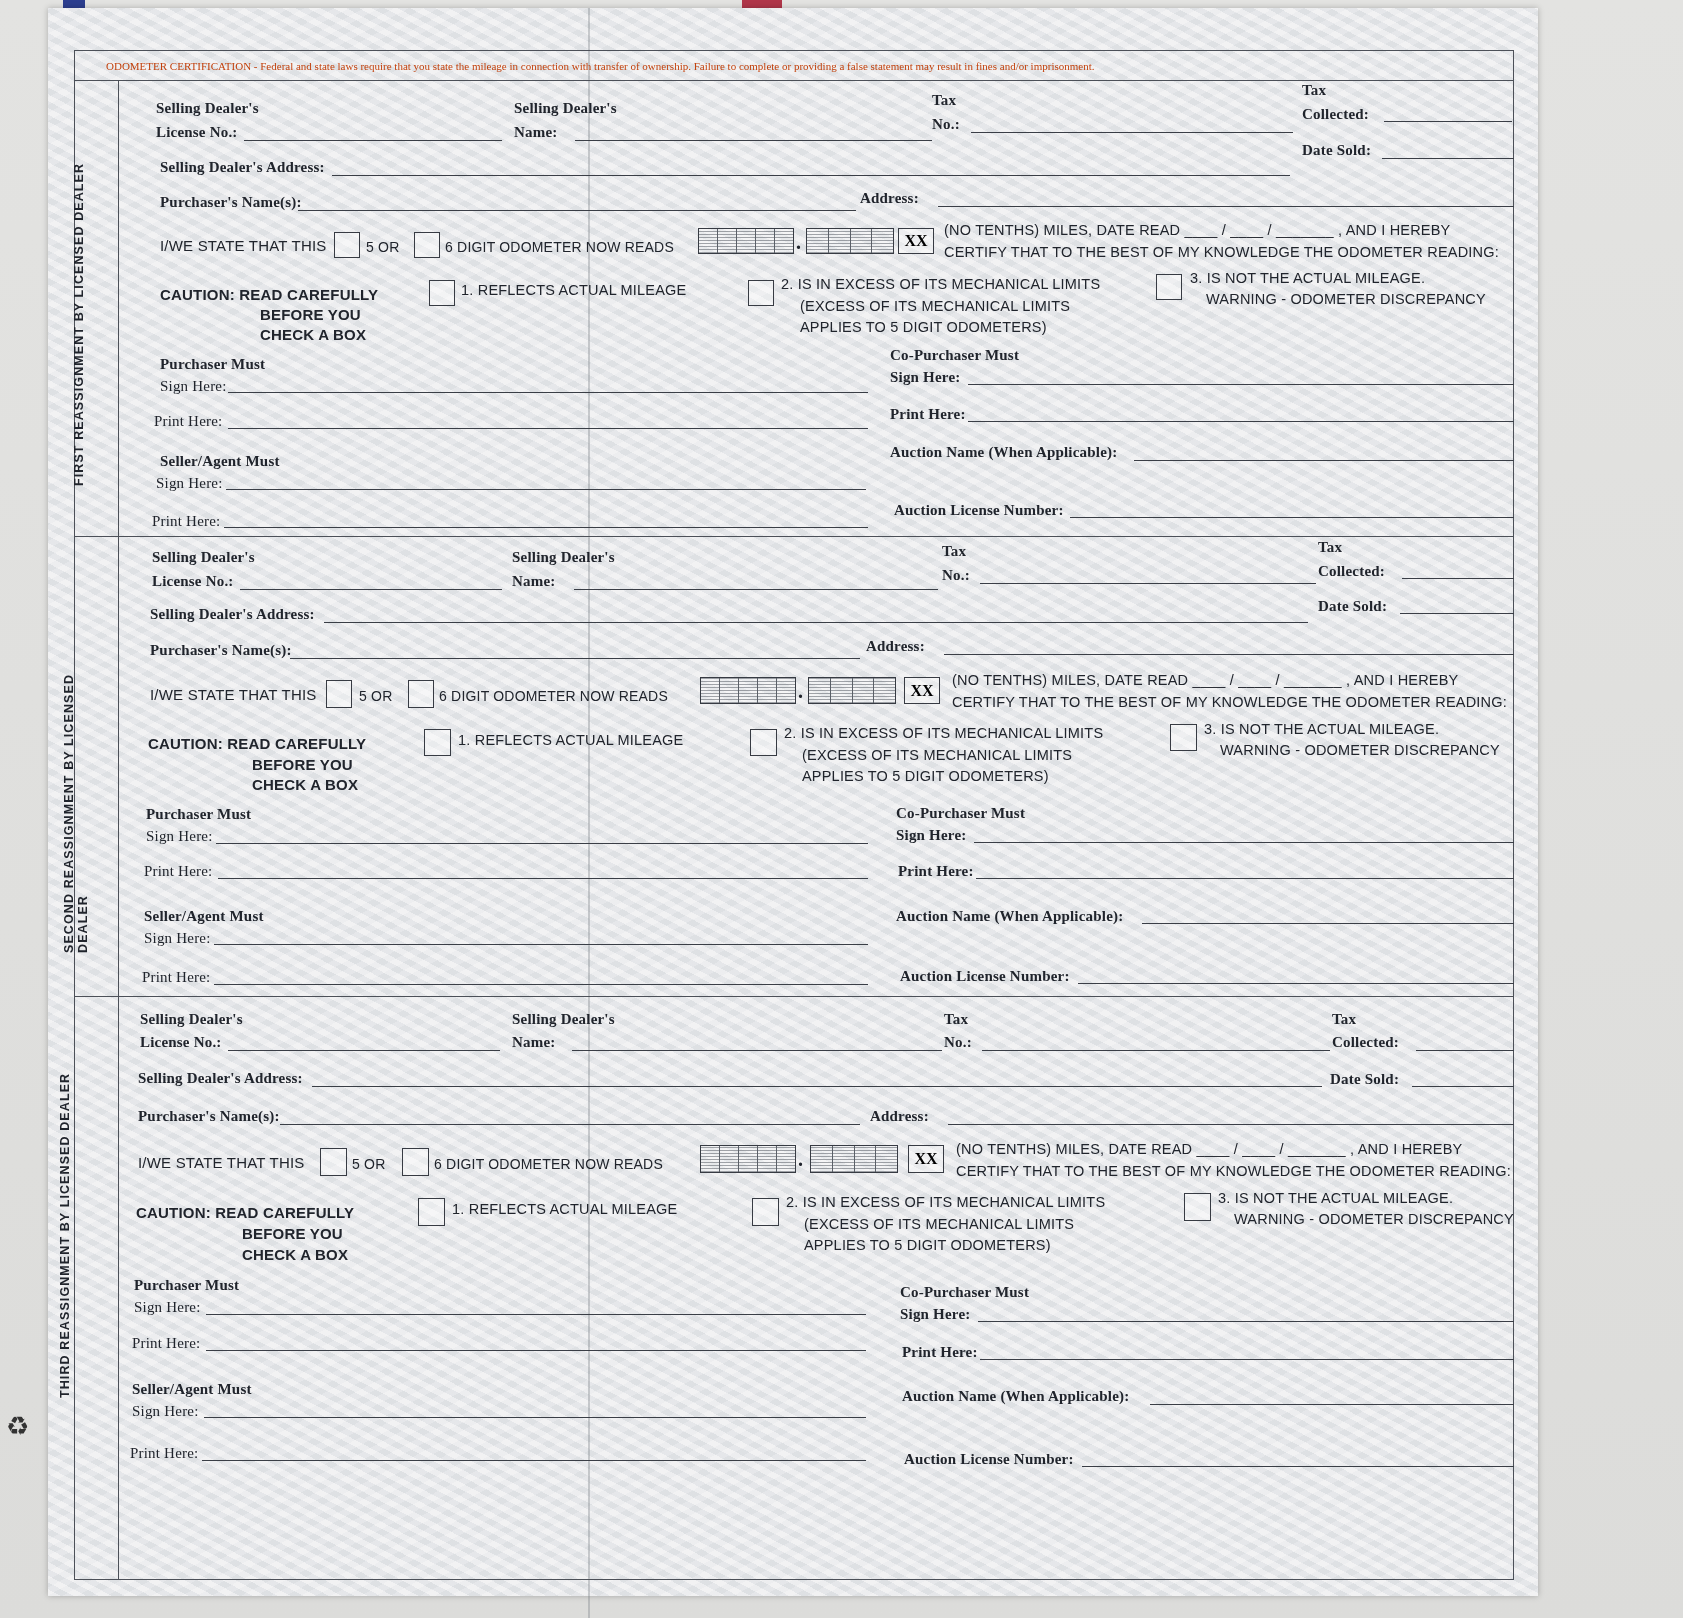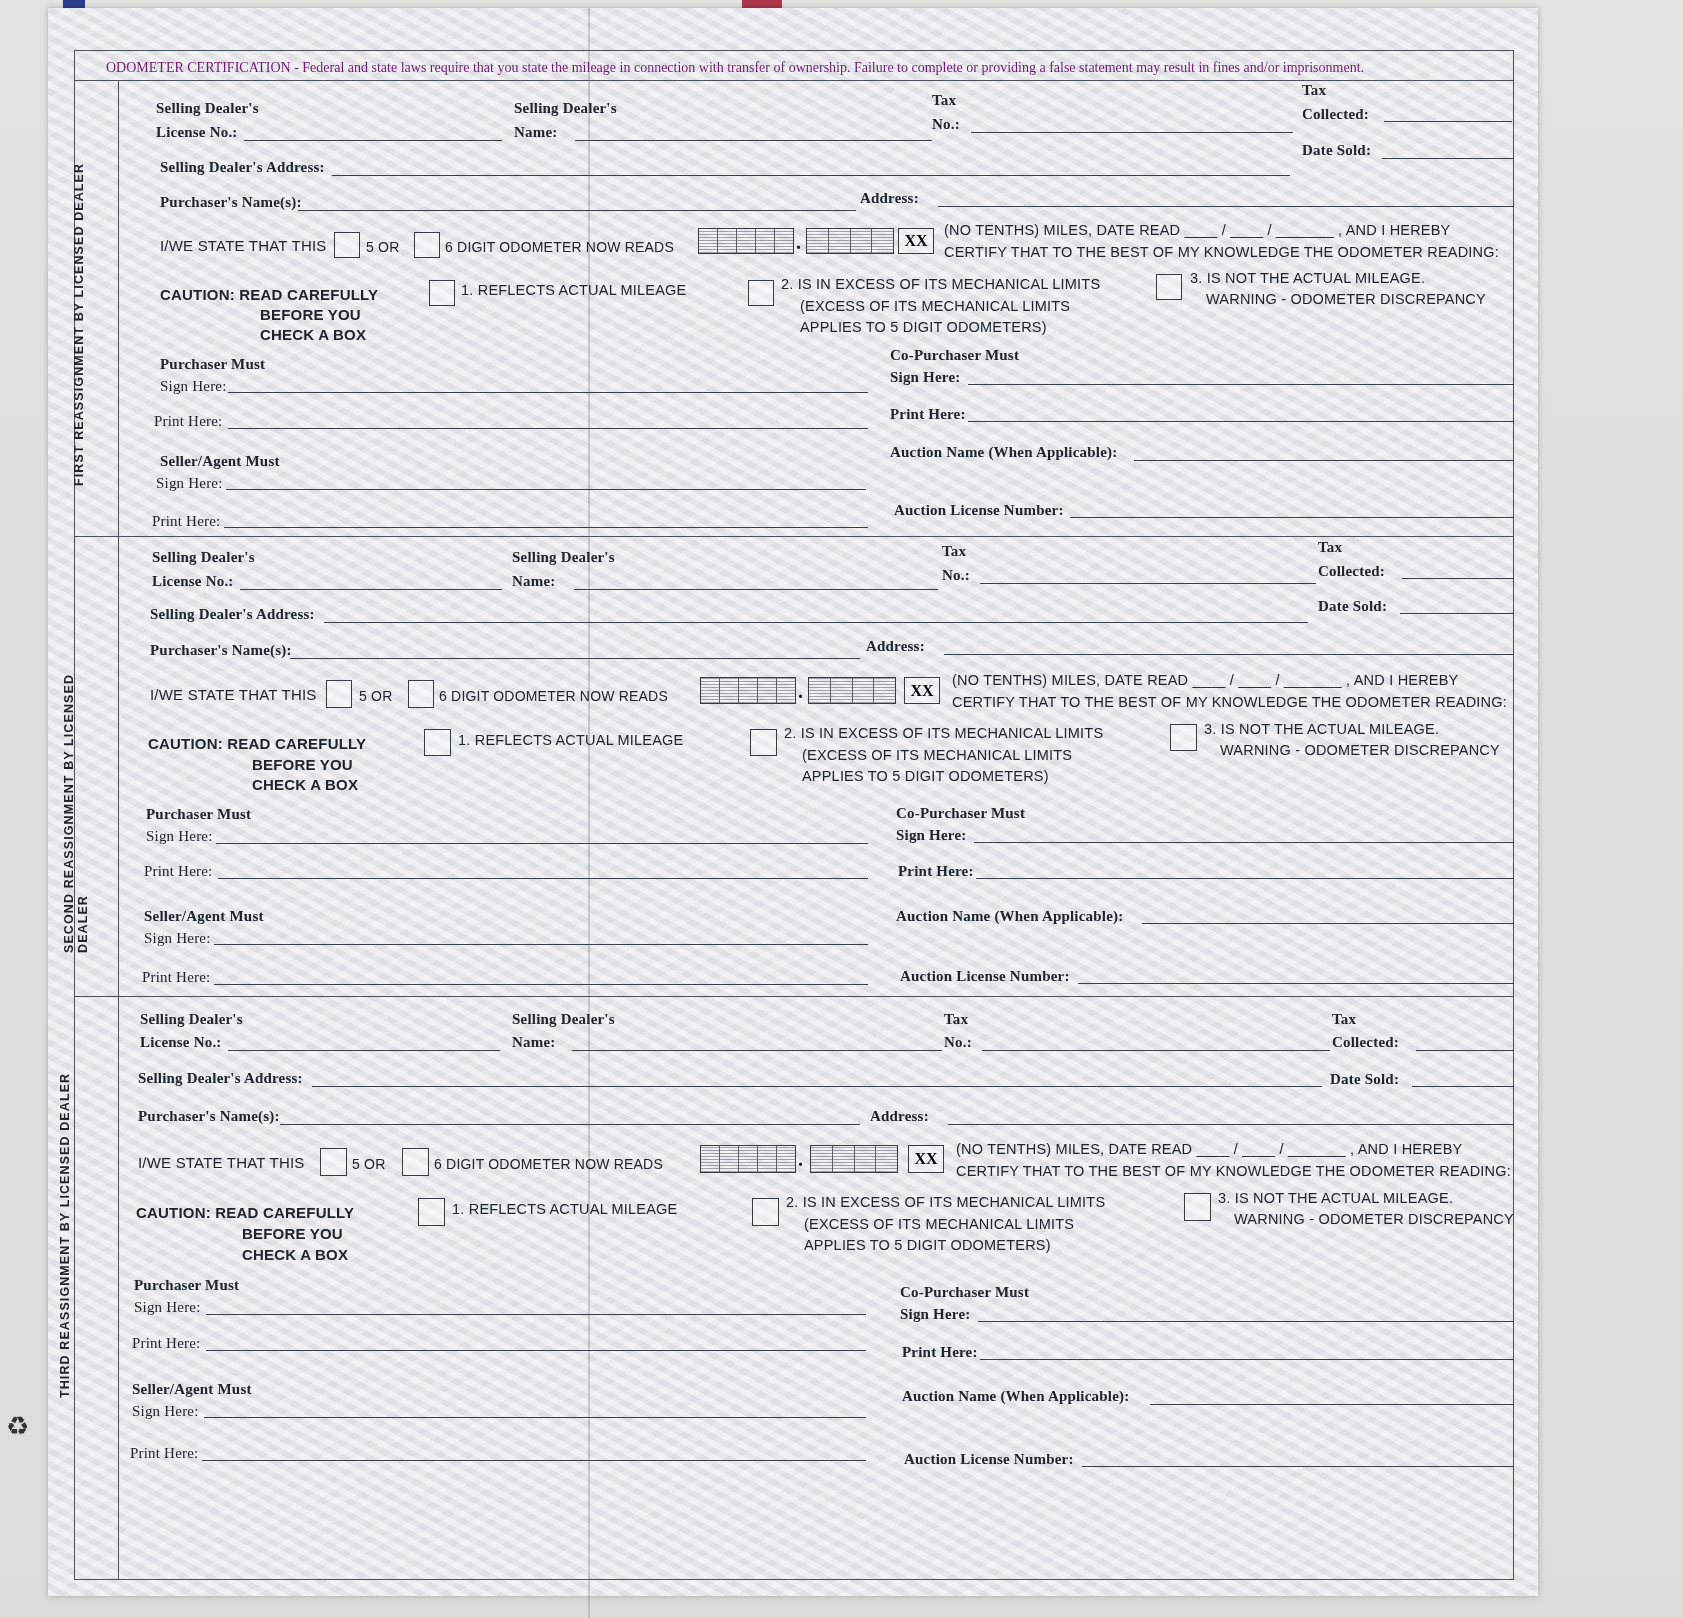--- a/index.html
+++ b/index.html
@@ -125,22 +125,22 @@
     position:absolute;
     writing-mode: vertical-rl;
     transform: rotate(180deg);
     font-size:12.5px;
     letter-spacing:1.1px;
     color:#20242c;
     font-family:"Liberation Sans", sans-serif;
   }
   .hdrline{
     position:absolute;
-    font-size:14px;
-    color:#701a75;
+    font-size:11px;
+    color:#c2410c;
     white-space:nowrap;
   }
 </style>
 </head>
 <body>
 
 <div class="page">
 
   <div class="mark-blue"></div>
   <div class="mark-red"></div>

